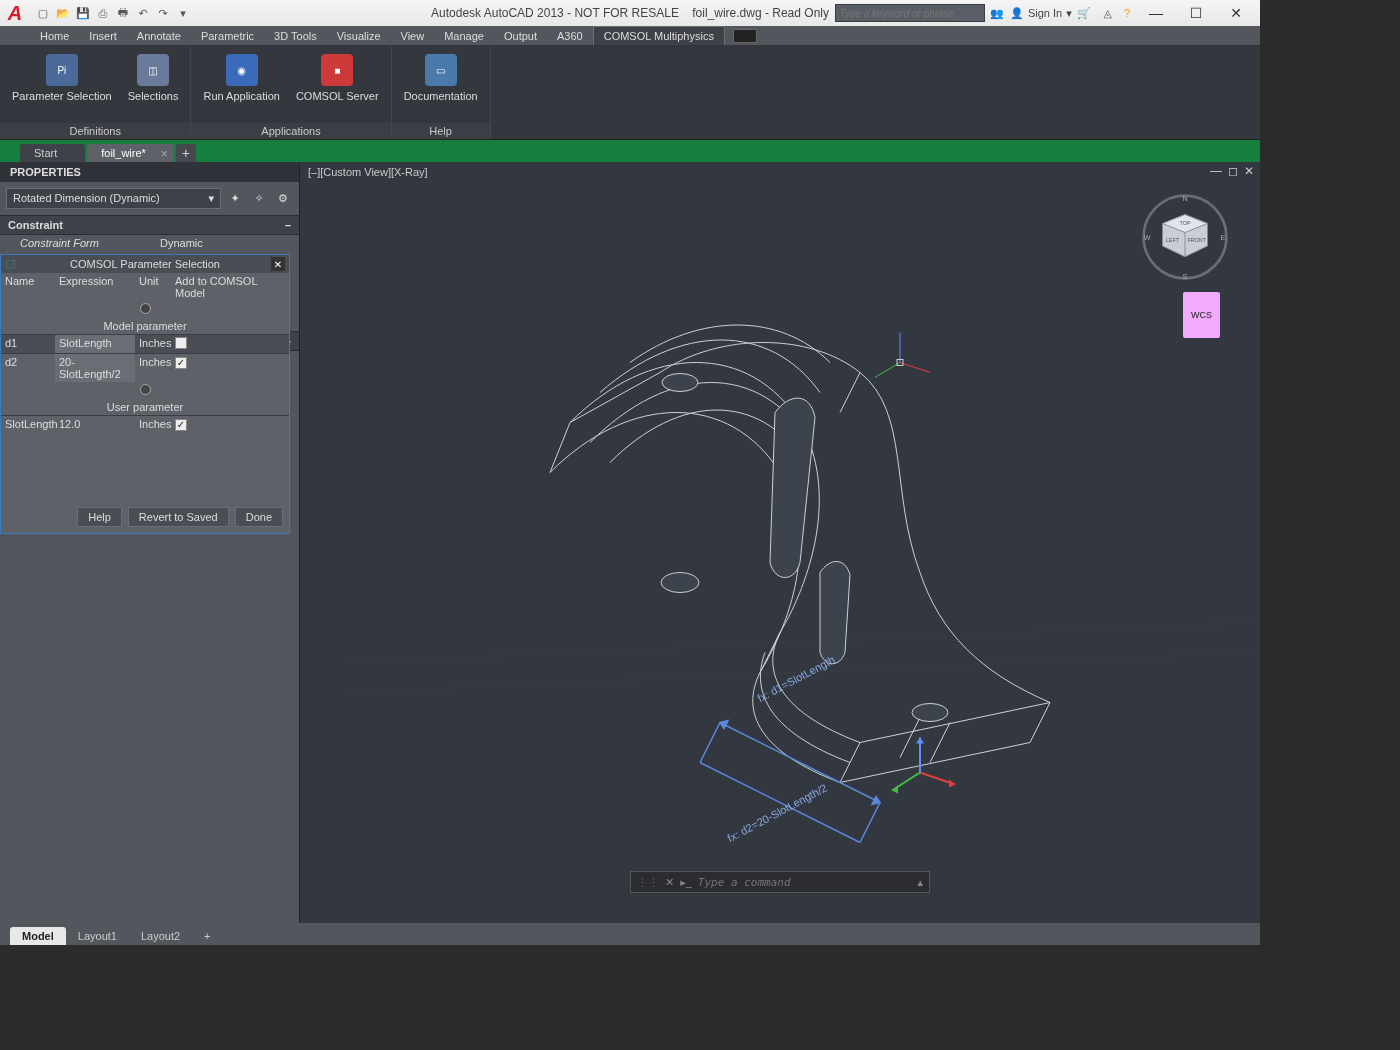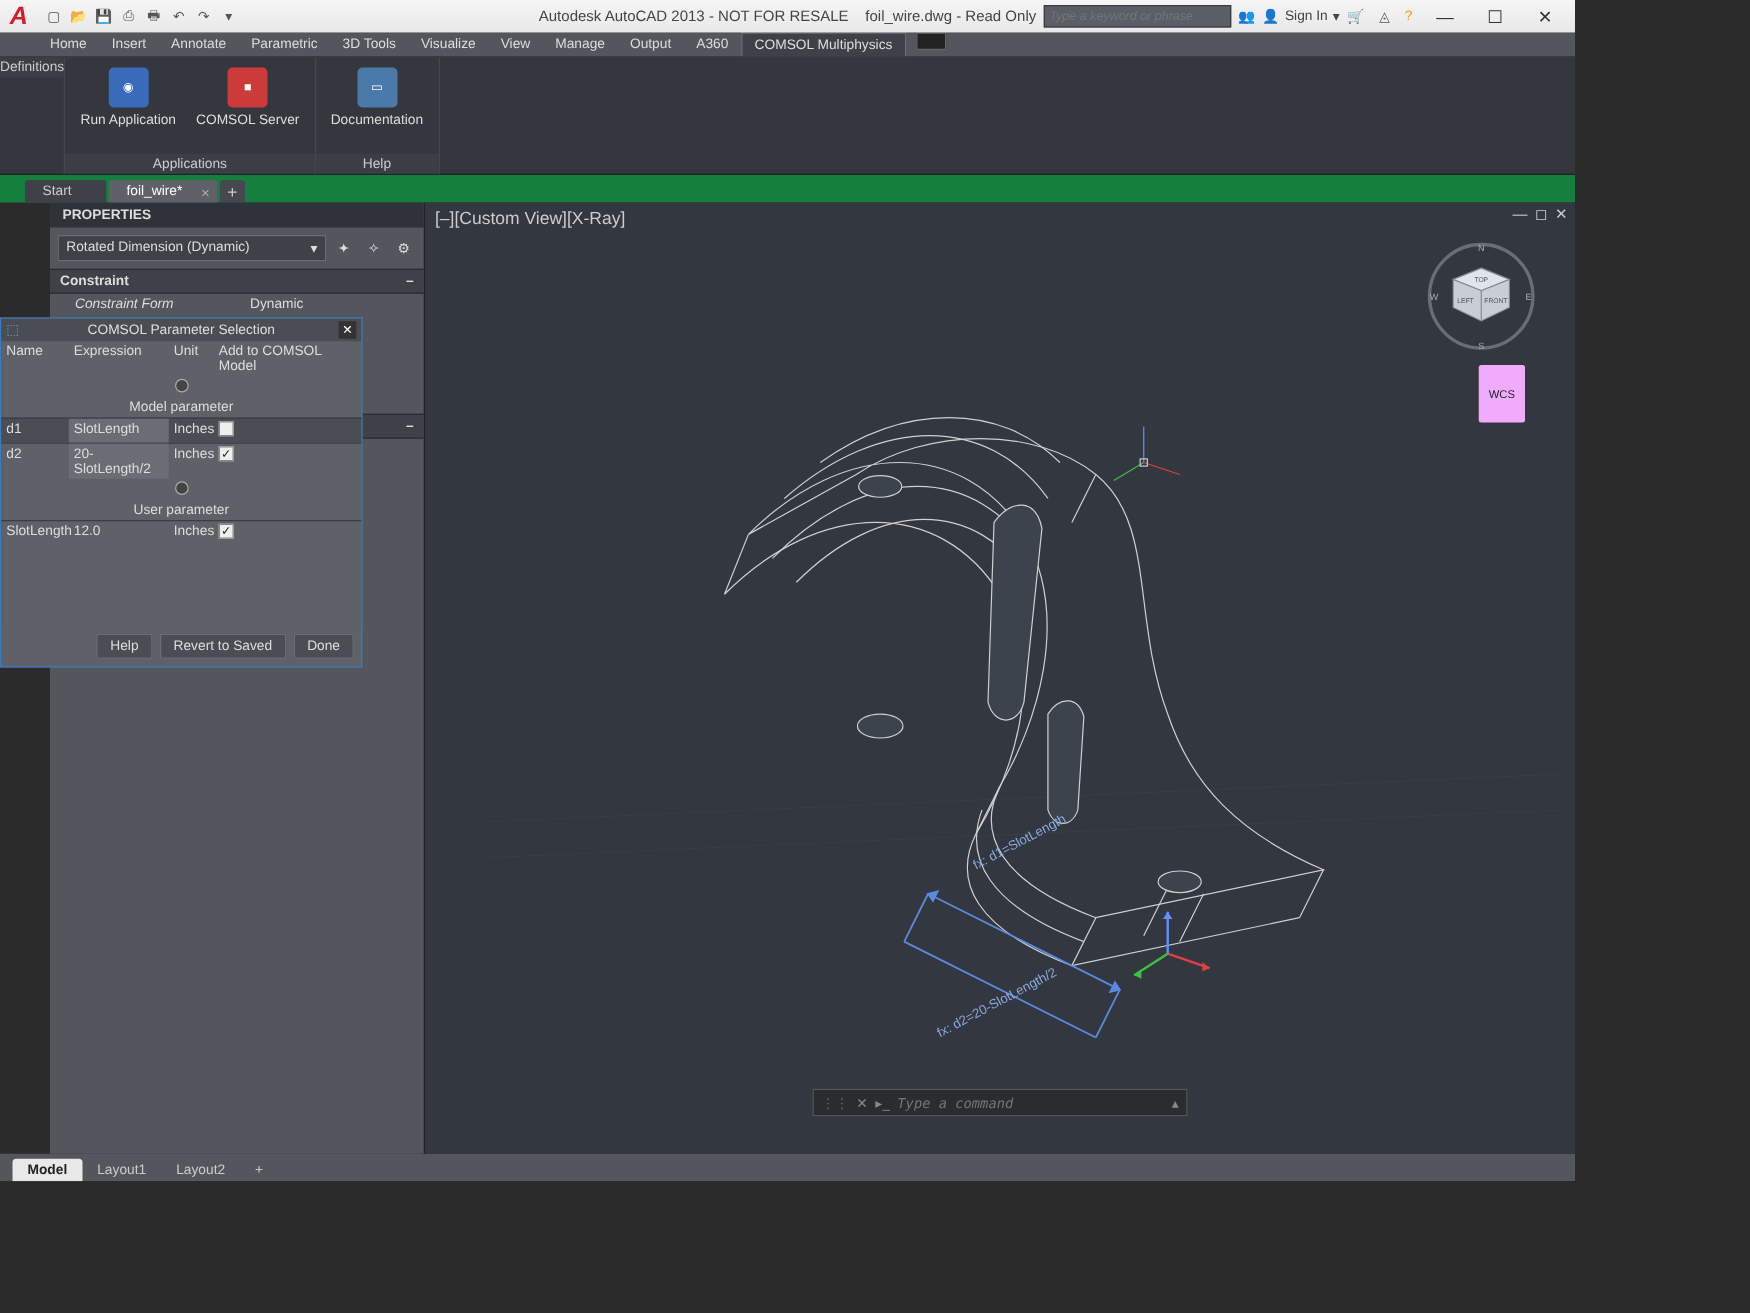--- a/index.html
+++ b/index.html
@@ -13,21 +13,21 @@
 .qat-btn { width: 18px; height: 18px; display: flex; align-items: center; justify-content: center; color: #555; cursor: pointer; }
 .title-text { position: absolute; left: 0; right: 0; text-align: center; color: #444; font-size: 12px; pointer-events: none; }
 .title-right { margin-left: auto; display: flex; align-items: center; gap: 0; margin-right: 4px; }
 .search-box { width: 150px; height: 18px; background: #5a5e66; border: 1px solid #3a3d44; color: #aaa; font-style: italic; padding: 0 4px; font-size: 10px; }
 .title-btn { padding: 2px 6px; color: #555; cursor: pointer; font-size: 11px; }
 .signin-btn { display:flex; align-items:center; gap:4px; color:#444; font-size:11px; }
 .win-controls { display: flex; }
 .win-btn { width: 40px; height: 26px; display: flex; align-items: center; justify-content: center; color: #333; cursor: pointer; font-size: 14px; }
 
 
-.menubar { height: 20px; background: #53565d; display: flex; padding: 0 30px; gap: 0; border-bottom:1px solid #33353a;}
+.menubar { height: 20px; background: #53565d; display: flex; align-items: center; padding: 0 30px; gap: 0; border-bottom:1px solid #33353a;}
 .menu-item { padding: 3px 10px; color: #ddd; font-size: 11px; cursor: pointer; }
 .menu-item.active { background: #3e4148; border: 1px solid #6a6d74; border-bottom: none; }
 .menu-widget { margin-left: 8px; width:24px; height:14px; background:#222; border:1px solid #666; }
 
 
 .ribbon { height: 94px; background: #34373d; display: flex; border-bottom: 1px solid #222; }
 .ribbon-panel { display: flex; flex-direction: column; border-right: 1px solid #44474e; }
 .ribbon-buttons { flex: 1; display: flex; padding: 4px 6px 0; gap: 4px; }
 .ribbon-btn { display: flex; flex-direction: column; align-items: center; justify-content: flex-start; padding: 4px 6px; cursor: pointer; text-align: center; }
 .ribbon-icon { width: 32px; height: 32px; background: #4a6a9a; border-radius: 4px; margin-bottom: 4px; display:flex;align-items:center;justify-content:center;color:#fff;font-size:10px;}
@@ -35,34 +35,34 @@
 .ribbon-panel-title { text-align: center; font-size: 11px; color: #ccc; padding: 2px 0; background: #3b3e45; }
 
 
 .doctabs { height: 22px; background: #15803d; display: flex; align-items: flex-end; padding-left: 20px; }
 .doctab { padding: 3px 28px 3px 14px; background: #3e4148; color: #ccc; font-size: 11px; margin-right: 2px; border-radius: 3px 3px 0 0; cursor: pointer; position:relative; }
 .doctab.active { background: #5e6168; color: #fff; }
 .doctab-close { position:absolute; right:6px; top:3px; color:#aaa; font-size:12px; }
 .doctab-add { width:20px;height:18px;background:#45484f;border-radius:3px 3px 0 0;display:flex;align-items:center;justify-content:center;color:#ccc;font-size:14px;cursor:pointer;}
 
 
-.main { display: flex; height: 761px; margin-left: 40px; }
+.main { display: flex; height: 761px; }
 .left-panel { width: 300px; background: #53565d; display: flex; flex-direction: column; border-right:1px solid #222;}
 .panel-header { background: #2f3238; padding: 4px 10px; font-size: 11px; color: #ddd; font-weight: bold; }
 .panel-toolbar { padding: 6px; display: flex; gap: 4px; align-items: center; }
 .sel-dropdown { flex: 1; background: #3e4148; border: 1px solid #6a6d74; color: #ddd; padding: 3px 6px; font-size: 11px; display:flex;justify-content:space-between;}
 .tool-icon { width: 20px; height: 20px; display:flex;align-items:center;justify-content:center;color:#ddd;cursor:pointer;}
 .prop-section { background: #3e4148; padding: 3px 8px; font-weight: bold; font-size: 11px; color: #ddd; display:flex;justify-content:space-between;border-top:1px solid #2a2c30;border-bottom:1px solid #2a2c30;}
 .prop-row { display: flex; padding: 2px 0; font-size: 11px; }
 .prop-label { width: 160px; padding-left: 20px; color: #ddd; font-style: italic; }
 .prop-value { flex: 1; color: #ddd; }
 
 
 .viewport { flex: 1; background: #33373f; position: relative; overflow:hidden;}
-.vp-label { position: absolute; top: 4px; left: 8px; color: #ccc; font-size: 14px; }
+.vp-label { position: absolute; top: 4px; left: 8px; color: #ccc; font-size: 11px; }
 .vp-controls { position:absolute; top:2px; right:6px; display:flex; gap:6px; color:#ccc; font-size:12px;}
 .viewcube { position: absolute; top: 30px; right: 30px; width: 90px; height: 90px; }
 .wcs-badge { position:absolute; top:130px; right:40px; background:#f0abfc; color:#222; font-size:9px; padding:18px 8px; border-radius:2px;}
 .model-svg { position:absolute; top:0; left:0; width:100%; height:100%; }
 
 
 .dialog { position: absolute; top: 254px; left: 0px; width: 290px; background: #5e6168; border: 1px solid #3a7bbf; font-size: 11px; }
 .dlg-title { background: #4a4d54; padding: 3px 6px; display: flex; align-items: center; justify-content: center; position:relative; color:#ddd;}
 .dlg-close { position:absolute; right:4px; top:2px; width:14px;height:14px;background:#333;color:#fff;display:flex;align-items:center;justify-content:center;cursor:pointer;font-size:10px;}
 .dlg-icon { position:absolute; left:4px; top:2px; color:#4ac;}
@@ -134,20 +134,30 @@
   <div class="menu-item">View</div>
   <div class="menu-item">Manage</div>
   <div class="menu-item">Output</div>
   <div class="menu-item">A360</div>
   <div class="menu-item active">COMSOL Multiphysics</div>
   <div class="menu-widget"></div>
 </div>
 
 <div class="ribbon">
   <div class="ribbon-panel">
+    <div class="ribbon-buttons">
+      <div class="ribbon-btn">
+        <div class="ribbon-icon">Pi</div>
+        <div class="ribbon-label">Parameter Selection</div>
+      </div>
+      <div class="ribbon-btn">
+        <div class="ribbon-icon" style="background:#6a7a9a">◫</div>
+        <div class="ribbon-label">Selections</div>
+      </div>
+    </div>
     <div class="ribbon-panel-title">Definitions</div>
   </div>
   <div class="ribbon-panel">
     <div class="ribbon-buttons">
       <div class="ribbon-btn">
         <div class="ribbon-icon" style="background:#3a6aba">◉</div>
         <div class="ribbon-label">Run Application</div>
       </div>
       <div class="ribbon-btn">
         <div class="ribbon-icon" style="background:#cc3a3a">■</div>

